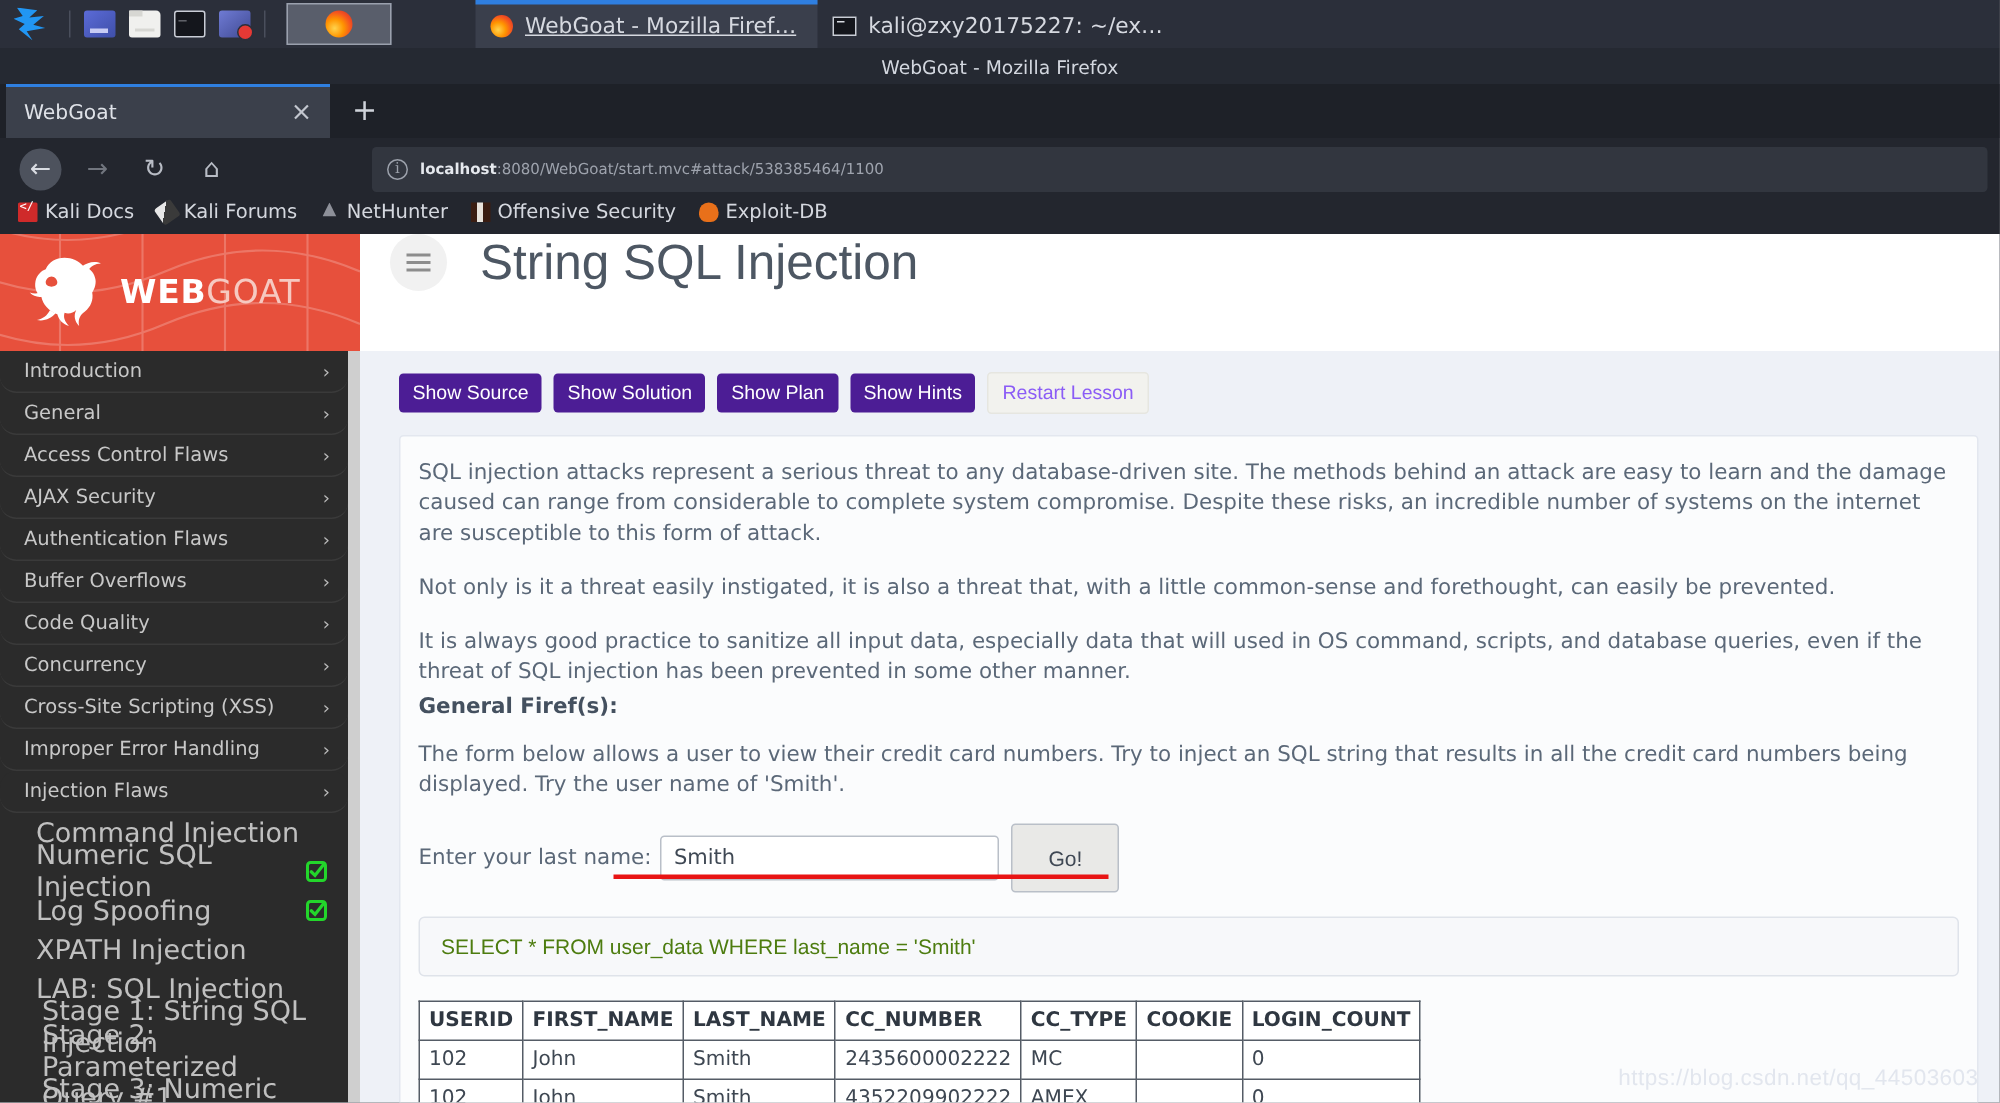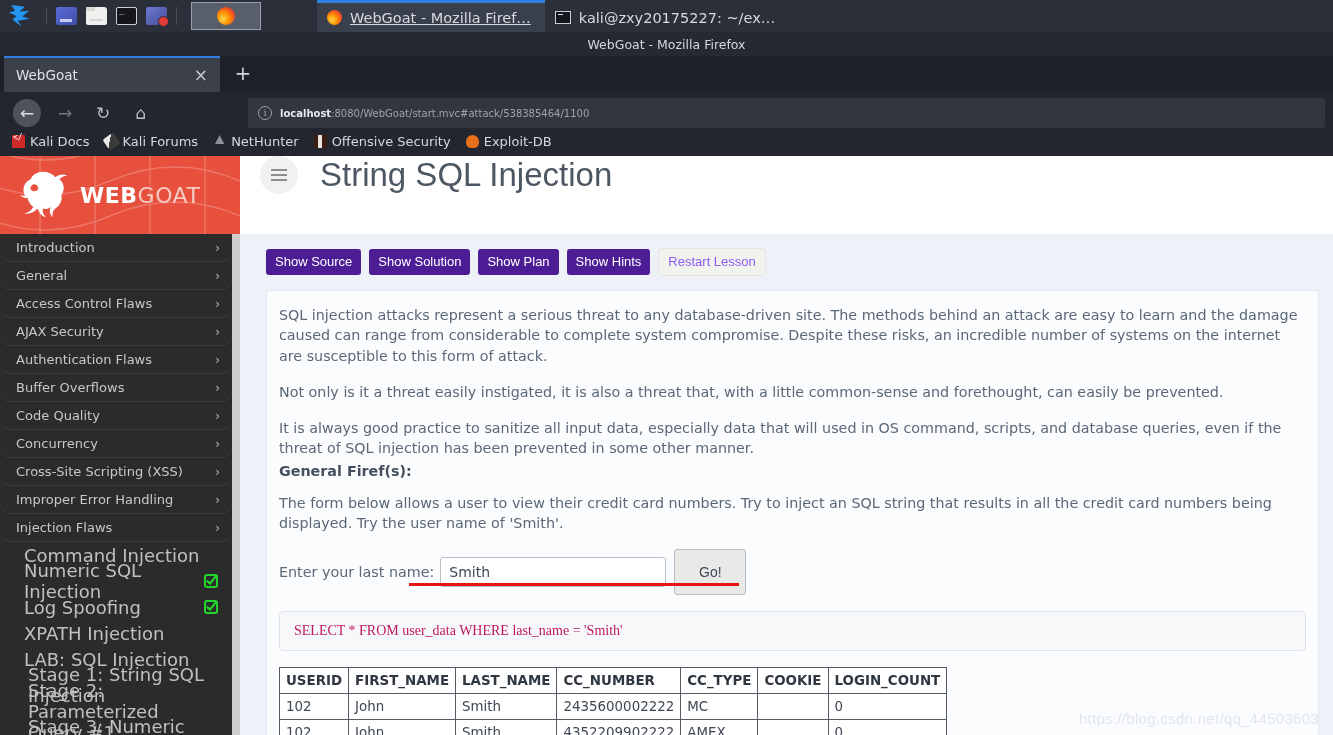--- a/index.html
+++ b/index.html
@@ -162,22 +162,22 @@
     font-family:"DejaVu Sans","Liberation Sans",sans-serif;
   }
   #go-btn {
     width:72px; height:46px; margin-left:8px; border:1px solid #b9bfc8; border-radius:3px;
     background:#e9e9e7; color:#3f4854; font-size:14px;
   }
   #underline1 { position:absolute; left:130px; top:34px; width:330px; height:3px; background:#e81414; }
 
   #sqlbox {
     margin-top: 16px; background:#f7f8fa; border:1px solid #dfe3ea; border-radius:4px;
-    padding: 11px 14px; color:#be185d; font-size:14px;
-    font-family:Liberation Serif, serif;
+    padding: 11px 14px; color:#4d7c0f; font-size:14px;
+    font-family:Liberation Sans, sans-serif;
   }
 
   #restable { margin-top: 16px; border-collapse: collapse; background:#fff; }
   #restable th, #restable td {
     border:1px solid #555c66; font-size:13.4px; padding: 3px 6px; text-align:left;
     color:#3e4752; font-weight:400; white-space:nowrap; height:26px;
   }
   #restable th { font-weight:700; color:#2f3741; }
   #underline2 { margin-top: 4px; width:580px; height:3px; background:#e81414; }
 

